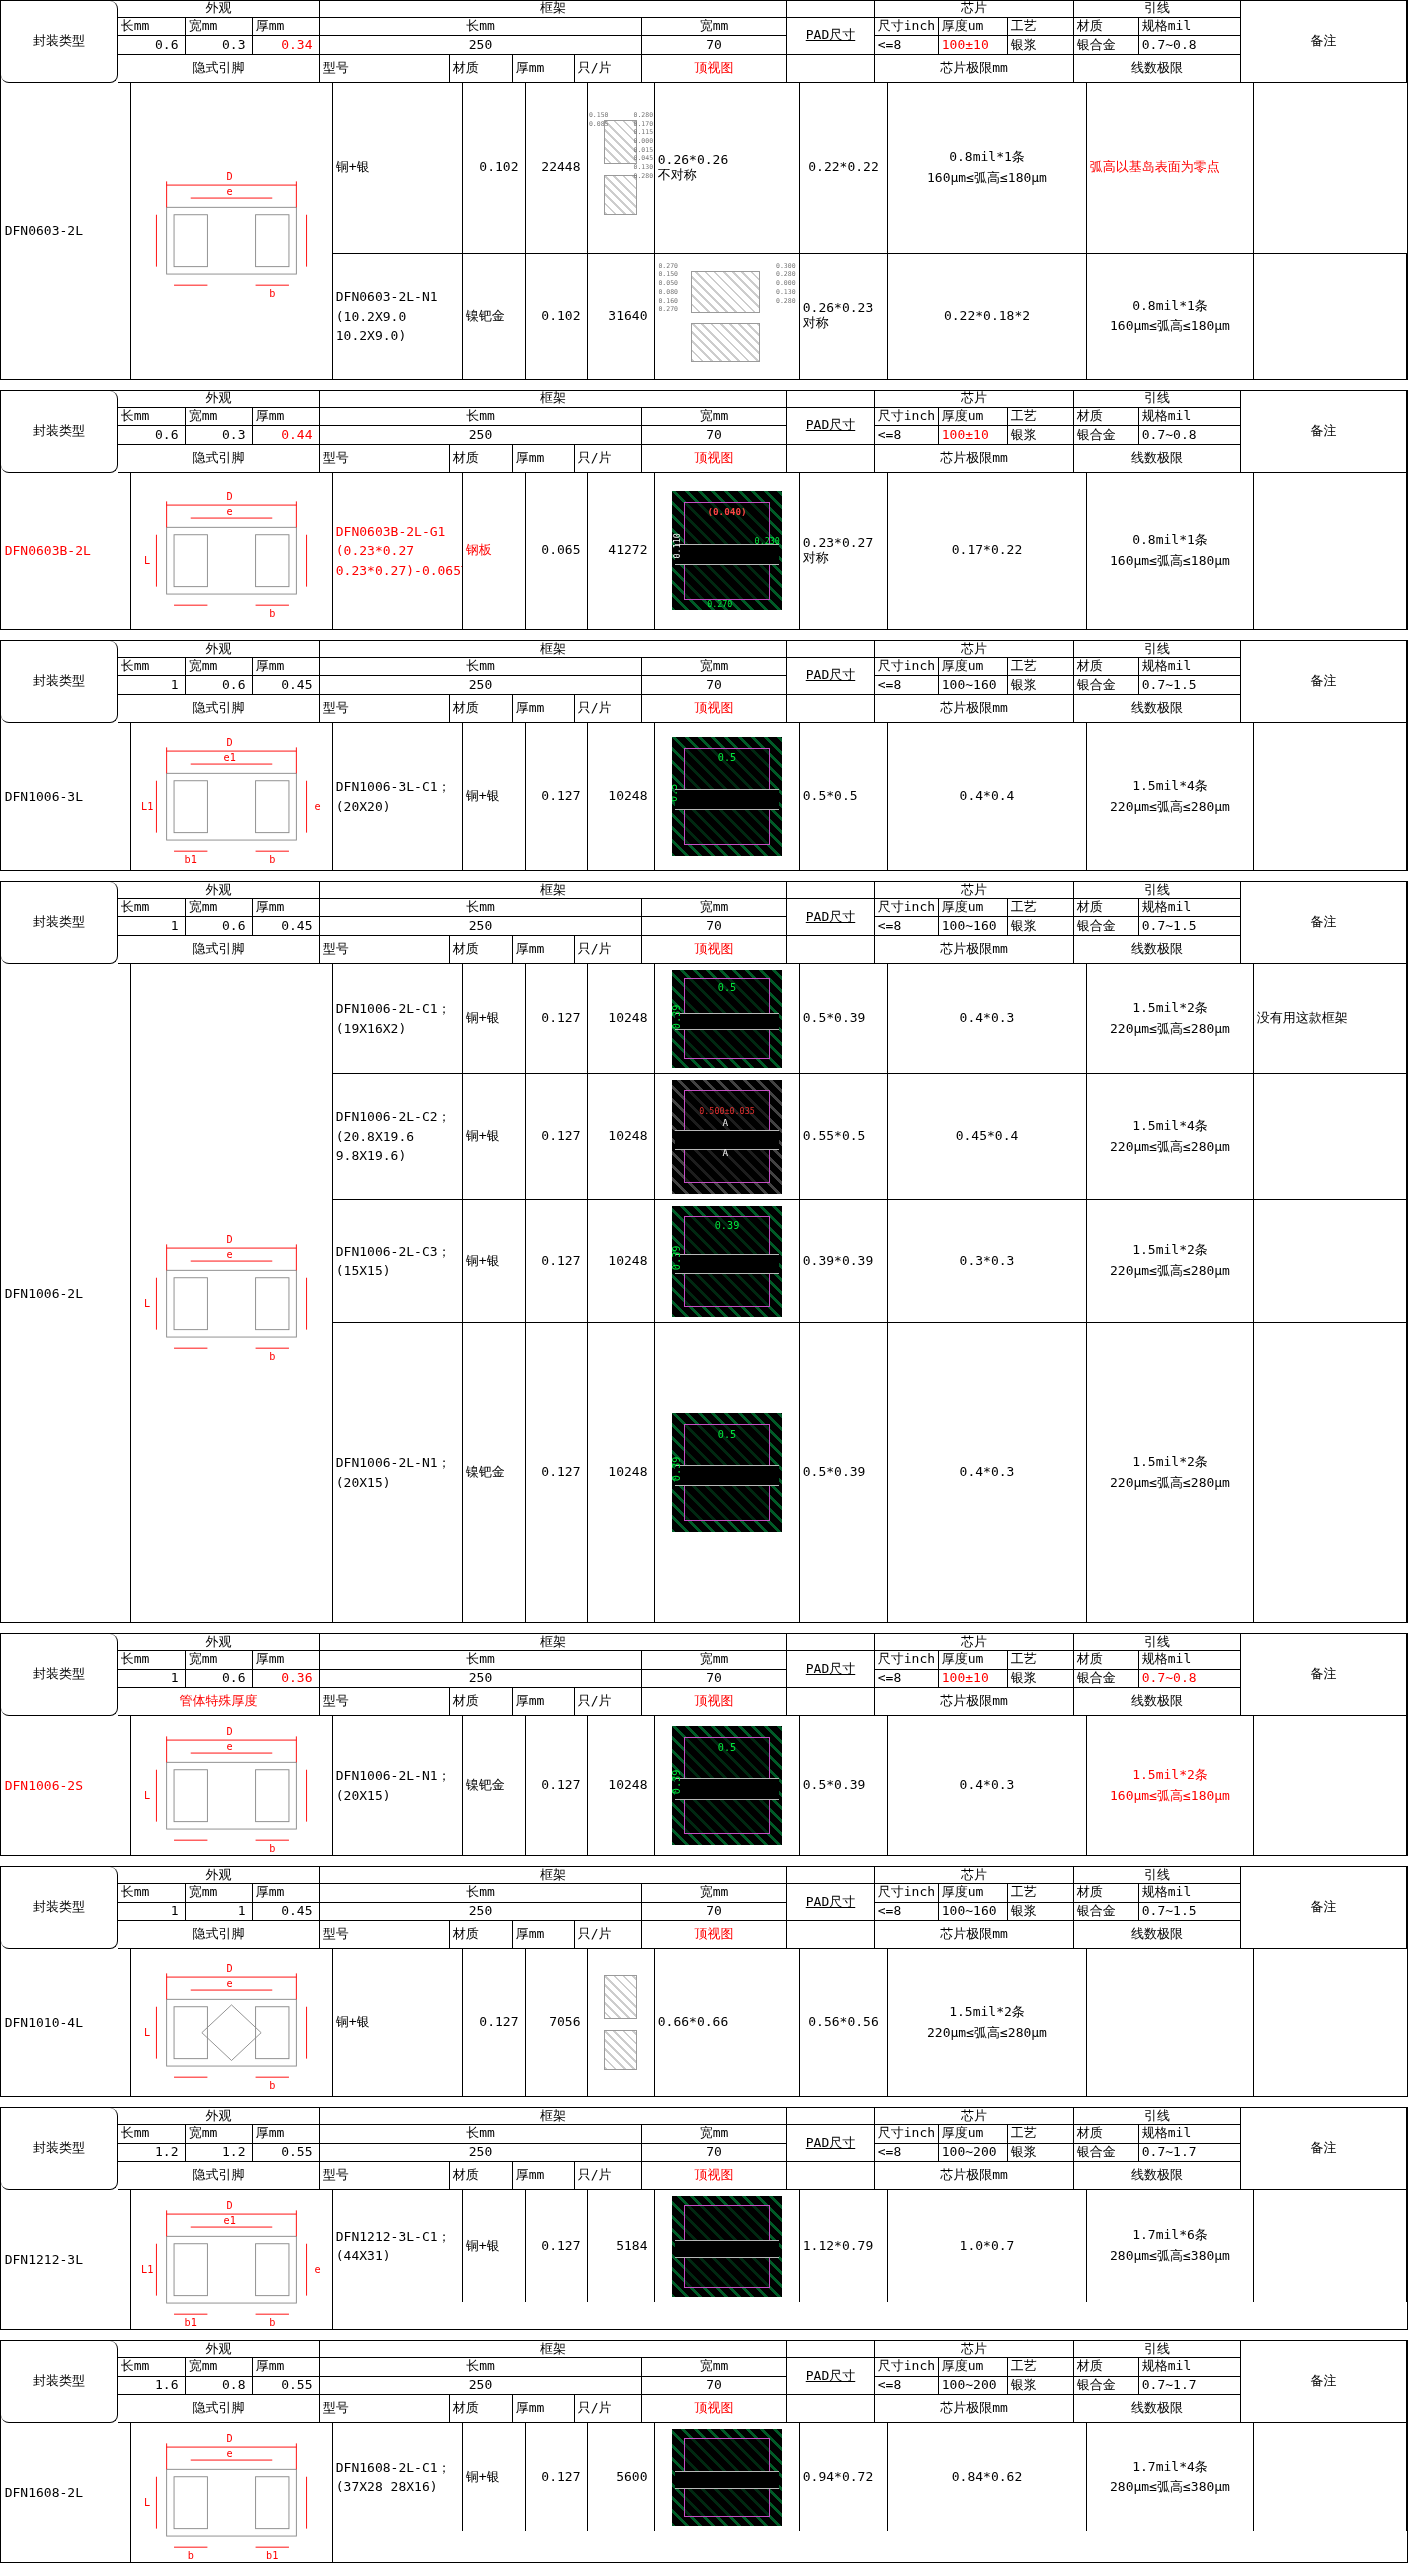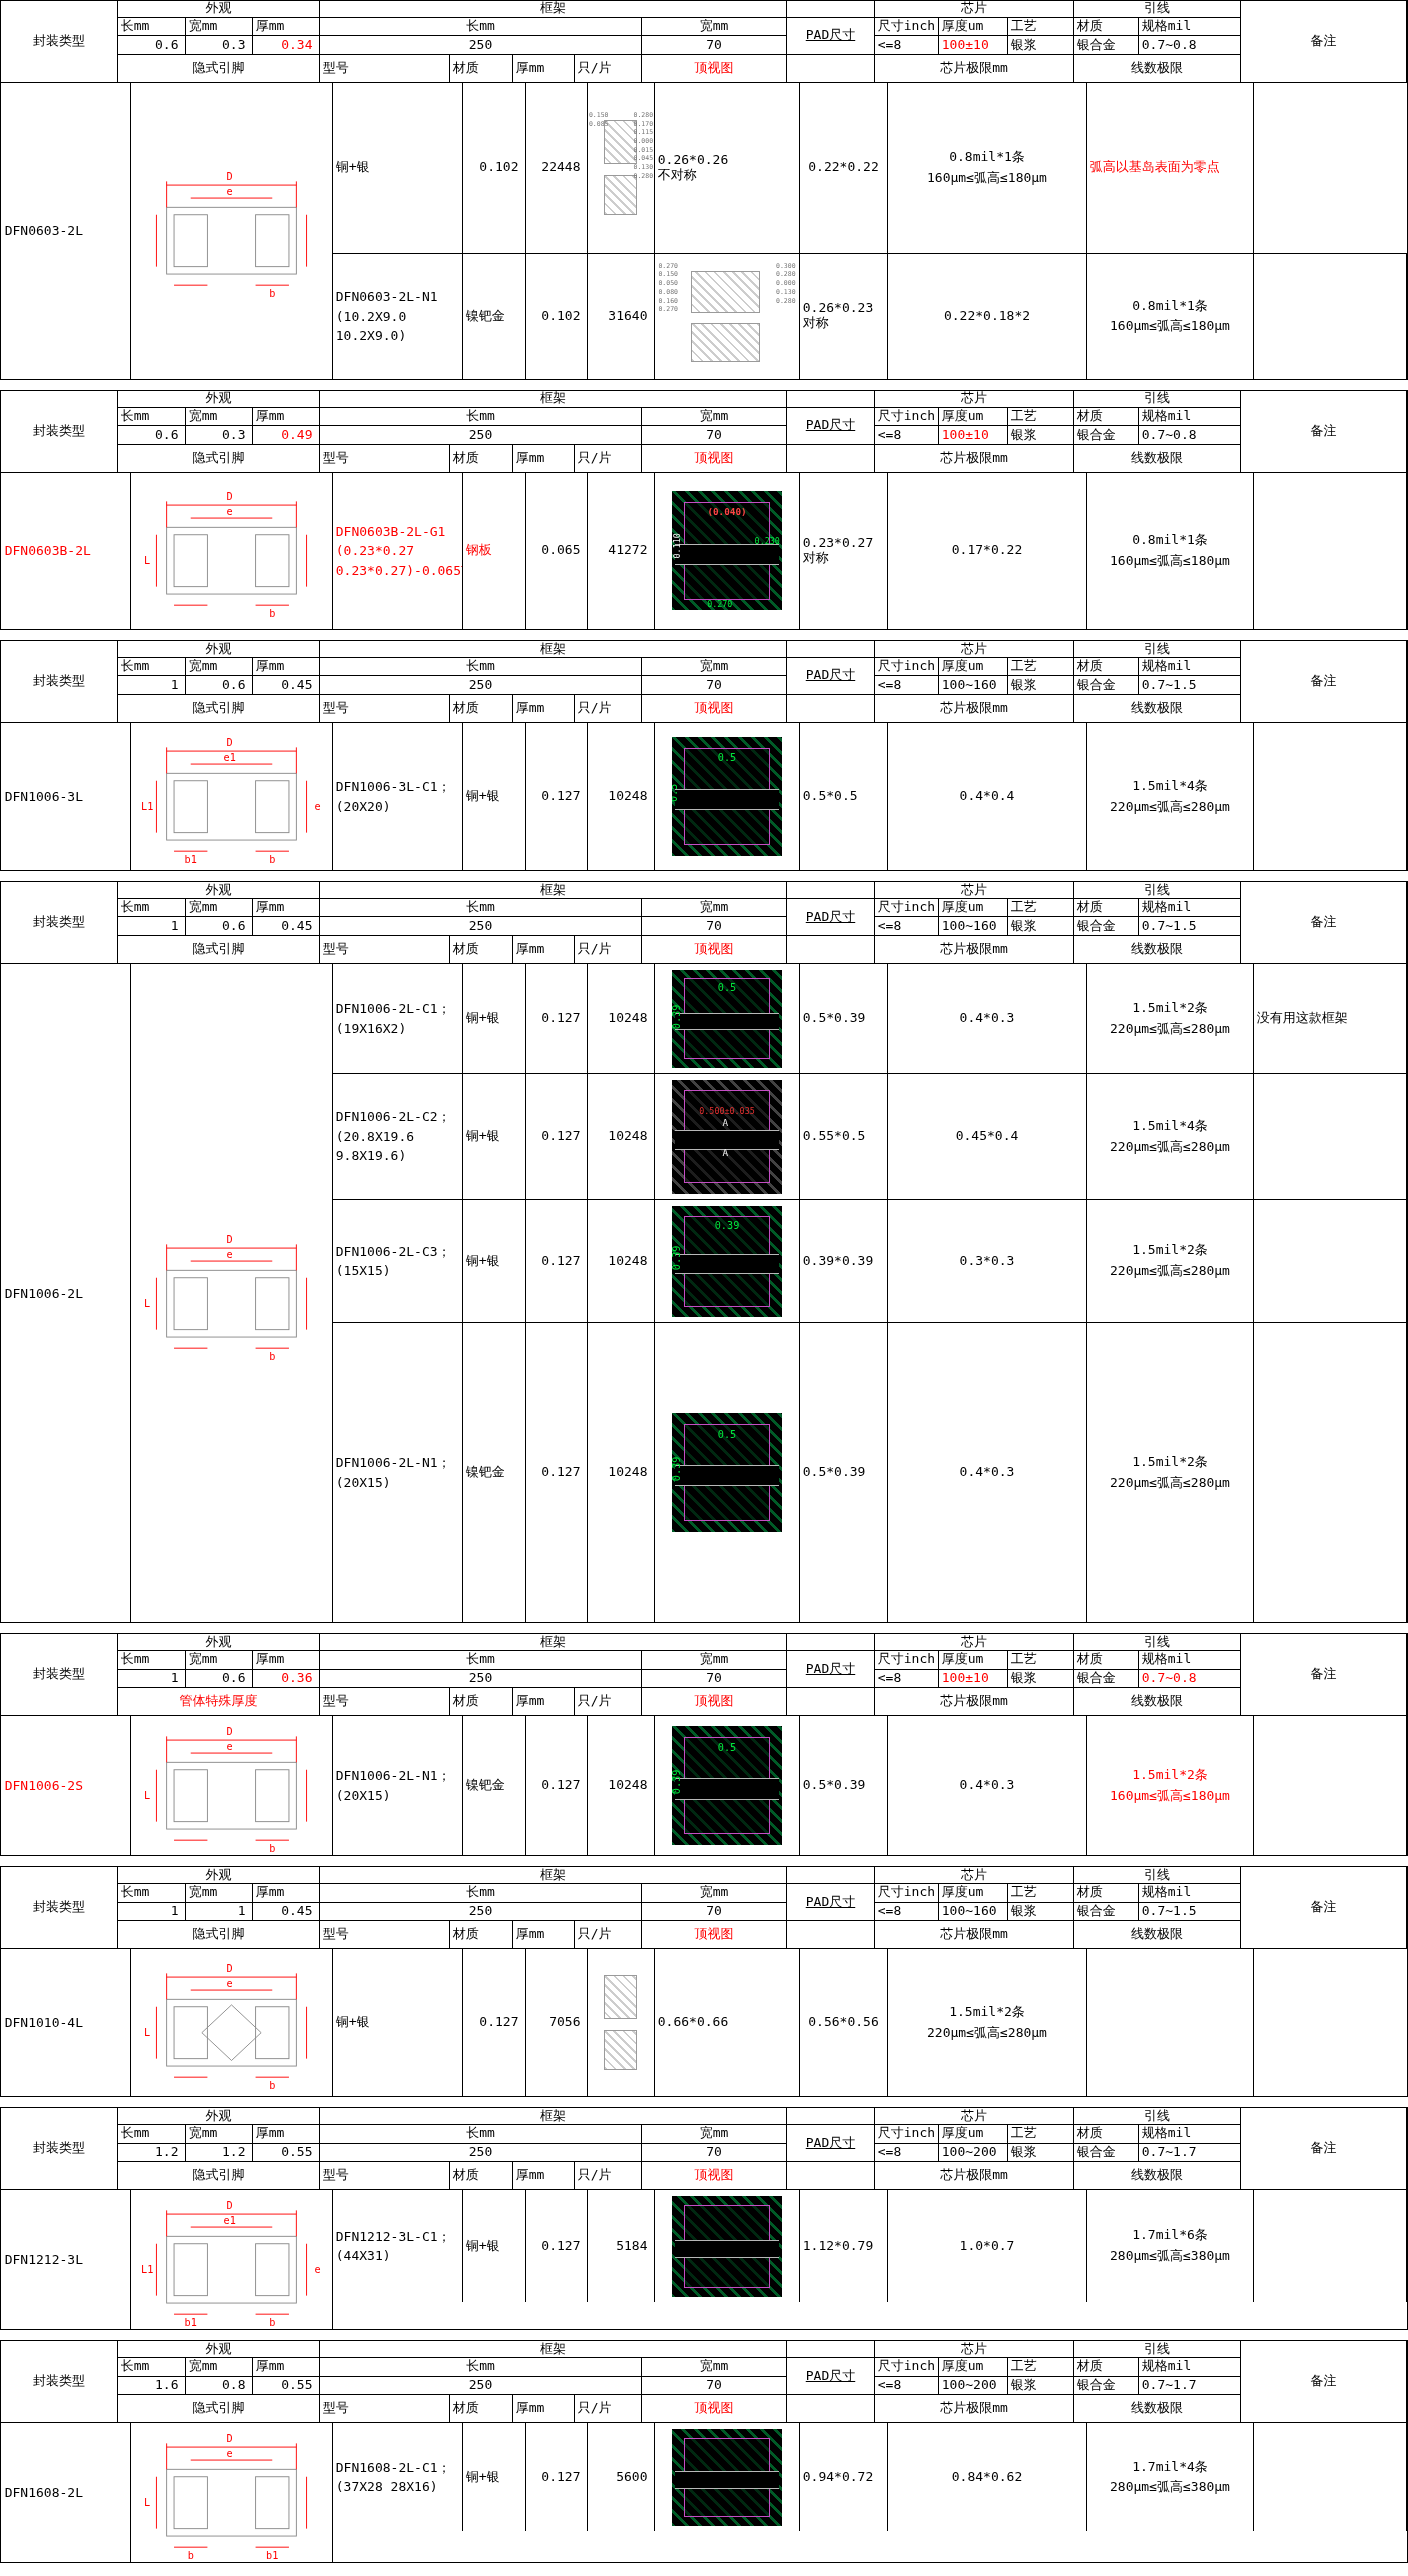--- a/index.html
+++ b/index.html
@@ -9,21 +9,21 @@
   
   .sec-grid{display:grid;width:100%;box-sizing:border-box;
     grid-template-columns:117px 68px 67px 67px 130px 63px 62px 67px 145px 88px 64px 69px 66px 65px 102px 1fr;
     grid-template-rows:16.7px 18.6px 18.6px 28px;}
   .cell{border-right:0.9px solid #000;border-bottom:0.9px solid #000;box-sizing:border-box;
     overflow:hidden;line-height:1.15;padding:0.9px 2.8px;display:flex;align-items:center;}
   .tc{justify-content:center;text-align:center;}
   .tr{justify-content:flex-end;text-align:right;padding-right:6.5px;}
   .tl{justify-content:flex-start;text-align:left;}
   .red{color:#ff0000;}
-  .hc1{grid-column:1;grid-row:1/5;}
+  .hc1{grid-column:1;grid-row:1/5;border-radius:8px;}
   .h-appear{grid-column:2/5;grid-row:1;}
   .h-frame{grid-column:5/10;grid-row:1;}
   .h-padtop{grid-column:10;grid-row:1;}
   .h-chip{grid-column:11/14;grid-row:1;}
   .h-wire{grid-column:14/16;grid-row:1;}
   .h-remark{grid-column:16;grid-row:1/5;}
   .r2{grid-row:2;} .r3{grid-row:3;} .r4{grid-row:4;}
   .c2{grid-column:2;} .c3{grid-column:3;} .c4{grid-column:4;}
   .c5{grid-column:5;} .c6{grid-column:6;} .c7{grid-column:7;} .c8{grid-column:8;}
   .c9{grid-column:9;} .c10{grid-column:10;} .c11{grid-column:11;} .c12{grid-column:12;}
@@ -243,21 +243,21 @@
       <div class="cell c9 r2 tc">宽mm</div>
       <div class="cell h-pad tc">PAD尺寸</div>
       <div class="cell c11 r2 tl">尺寸inch</div>
       <div class="cell c12 r2 tl">厚度um</div>
       <div class="cell c13 r2 tl">工艺</div>
       <div class="cell c14 r2 tl">材质</div>
       <div class="cell c15 r2 tl">规格mil</div>
 
       <div class="cell c2 r3 tr">0.6</div>
       <div class="cell c3 r3 tr">0.3</div>
-      <div class="cell c4 r3 tr red">0.49</div>
+      <div class="cell c4 r3 tr red">0.44</div>
       <div class="cell h-fl r3 tc">250</div>
       <div class="cell c9 r3 tc">70</div>
       <div class="cell c11 r3 tl">&lt;=8</div>
       <div class="cell c12 r3 tl red">100±10</div>
       <div class="cell c13 r3 tl">银浆</div>
       <div class="cell c14 r3 tl">银合金</div>
       <div class="cell c15 r3 tl">0.7~0.8</div>
 
       <div class="cell h-pin r4 tc">隐式引脚</div>
       <div class="cell c5 r4 tl">型号</div>

